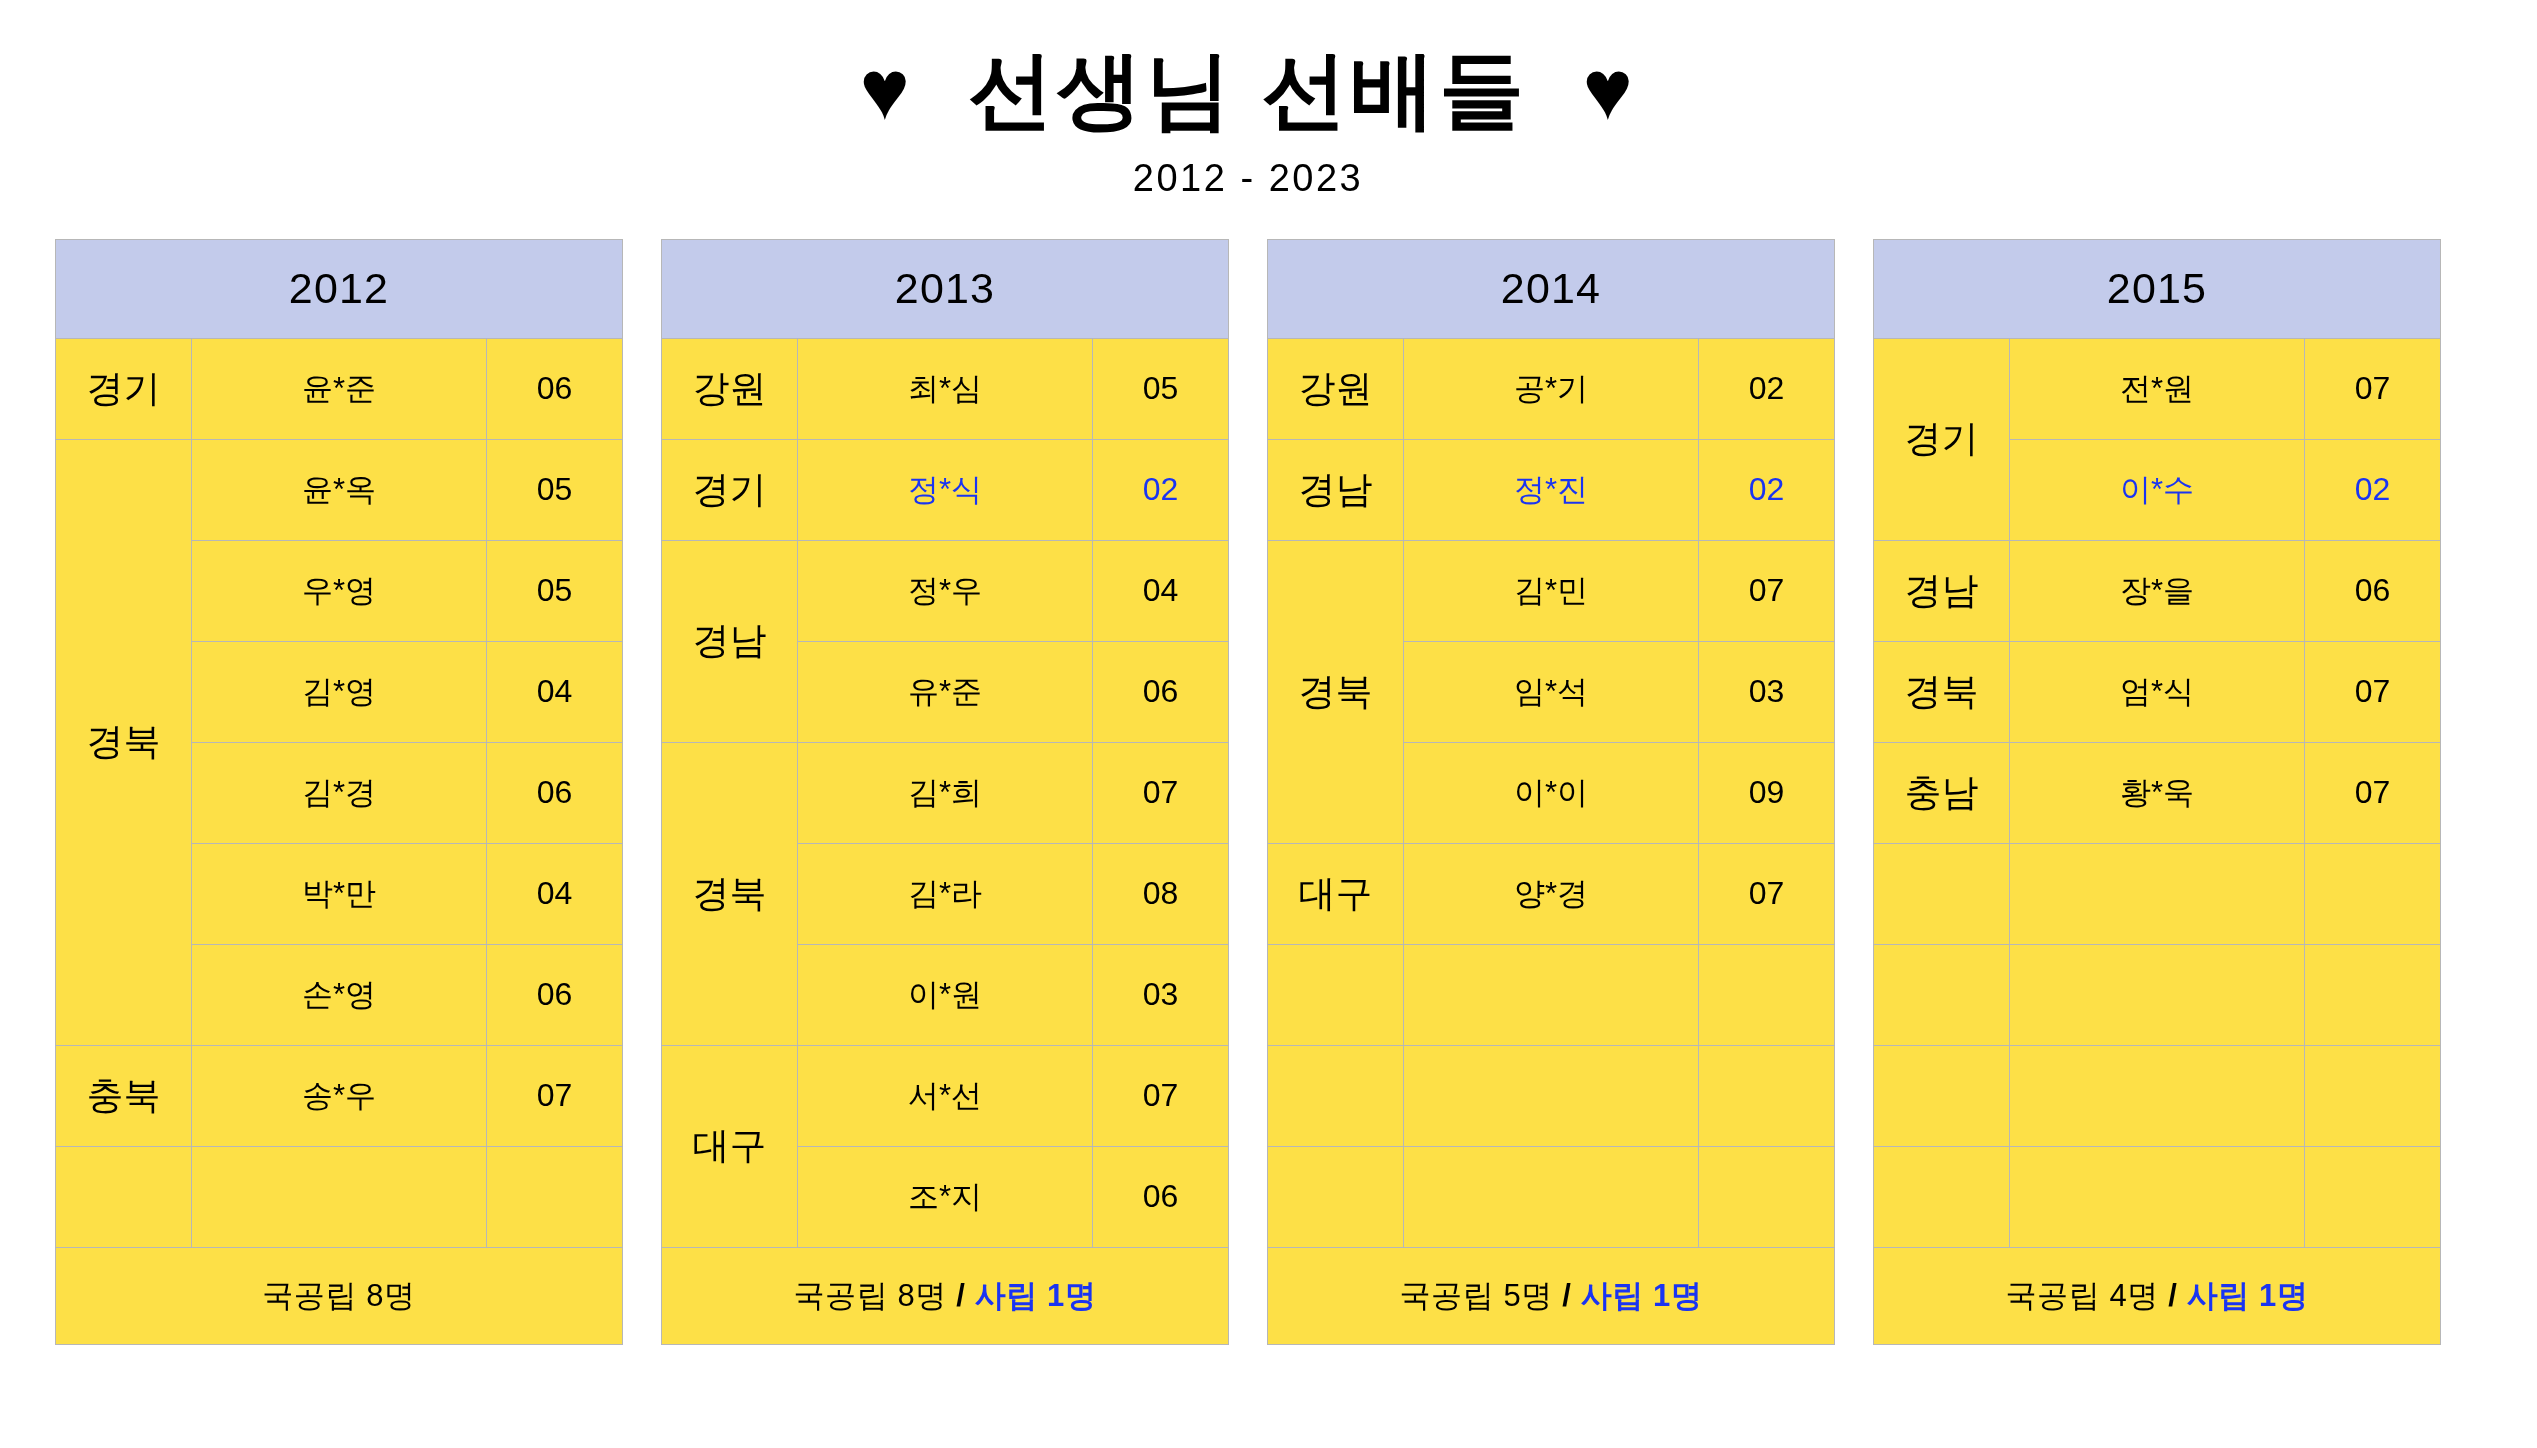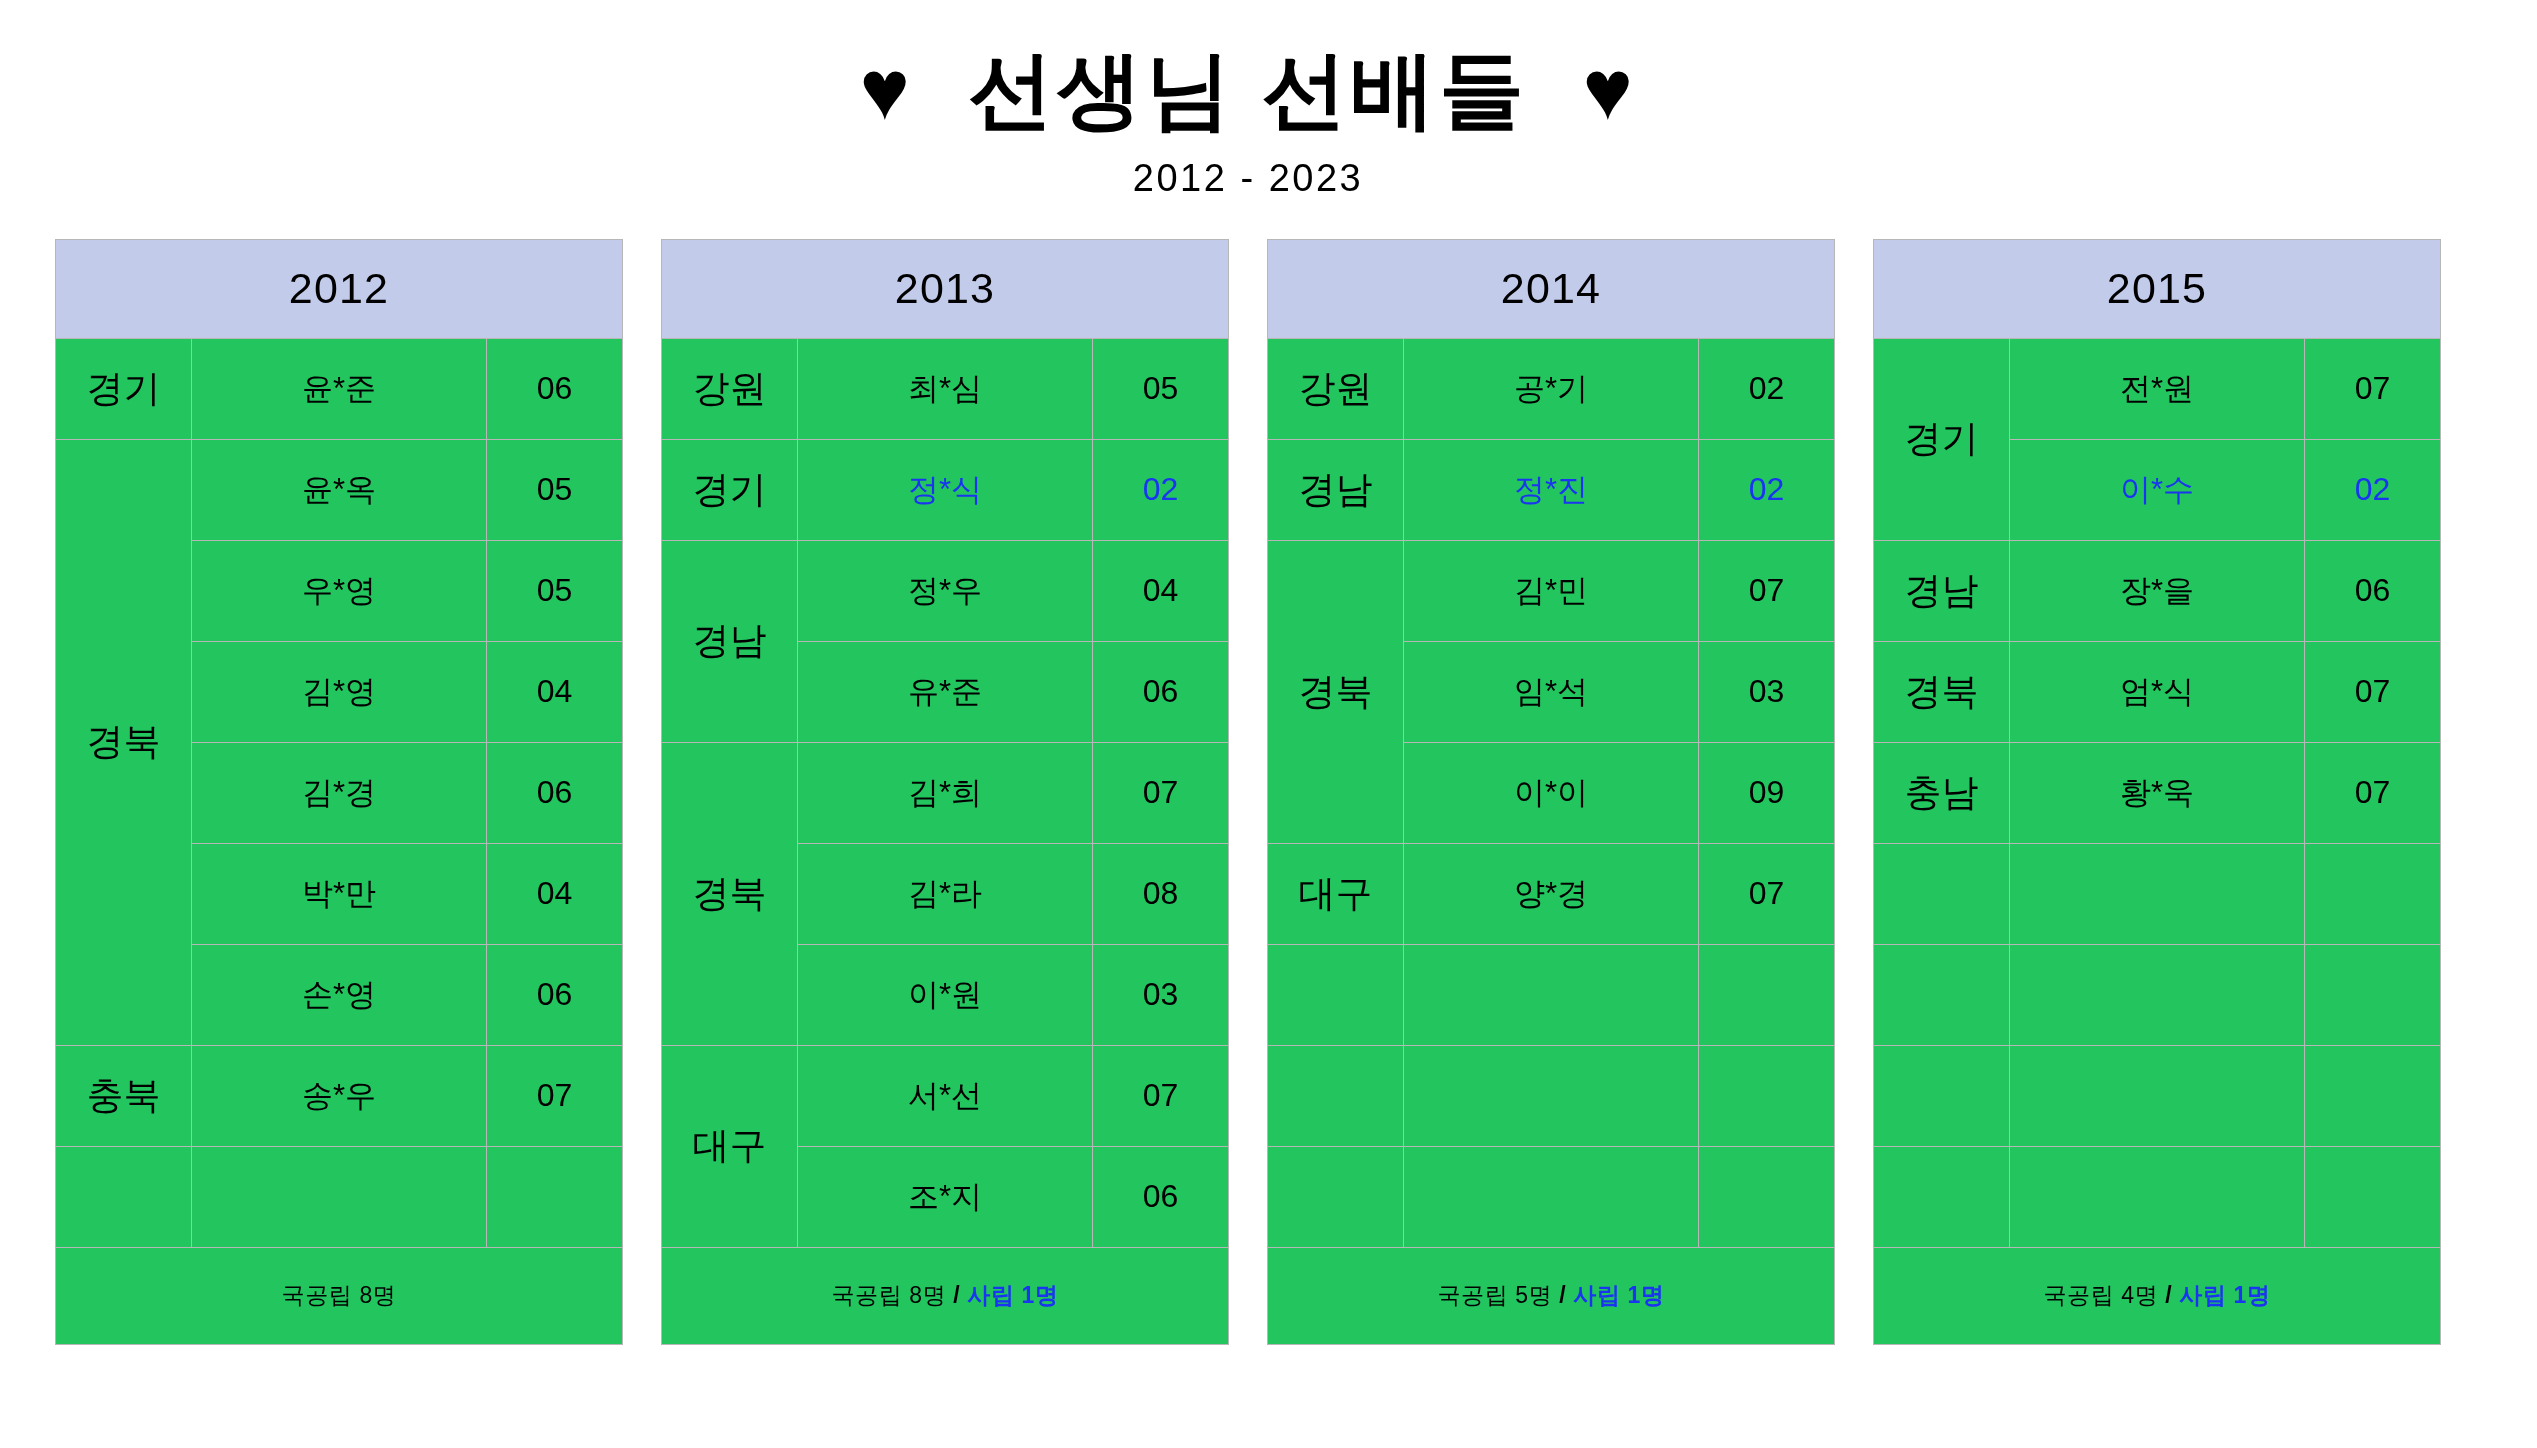--- a/index.html
+++ b/index.html
@@ -41,21 +41,21 @@
     display: flex;
     justify-content: space-between;
     align-items: flex-start;
     gap: 38px;
   }
   .year-table {
     flex: 1 1 0;
     border: 1.2px solid #9b9b9b;
     border-collapse: collapse;
     table-layout: fixed;
-    background: #22c55e;
+    background: #fde047;
   }
   .year-table td, .year-table th {
     border: 1.2px solid #b7b7b7;
     font-weight: 400;
     padding: 0;
     text-align: center;
     vertical-align: middle;
   }
   .year-head {
     background: #c3cbeb;
@@ -78,21 +78,21 @@
     font-size: 32px;
     height: 100px;
   }
   .empty-row td {
     height: 100px;
   }
   .private {
     color: #1a34f2;
   }
   .footer-cell {
-    font-size: 23px;
+    font-size: 31px;
     font-weight: 700;
     height: 96px;
     letter-spacing: 0.6px;
     margin-top: 18px;
   }
   .footer-cell .sep {
     font-weight: 700;
     color: #000000;
   }
   .footer-cell .priv {

